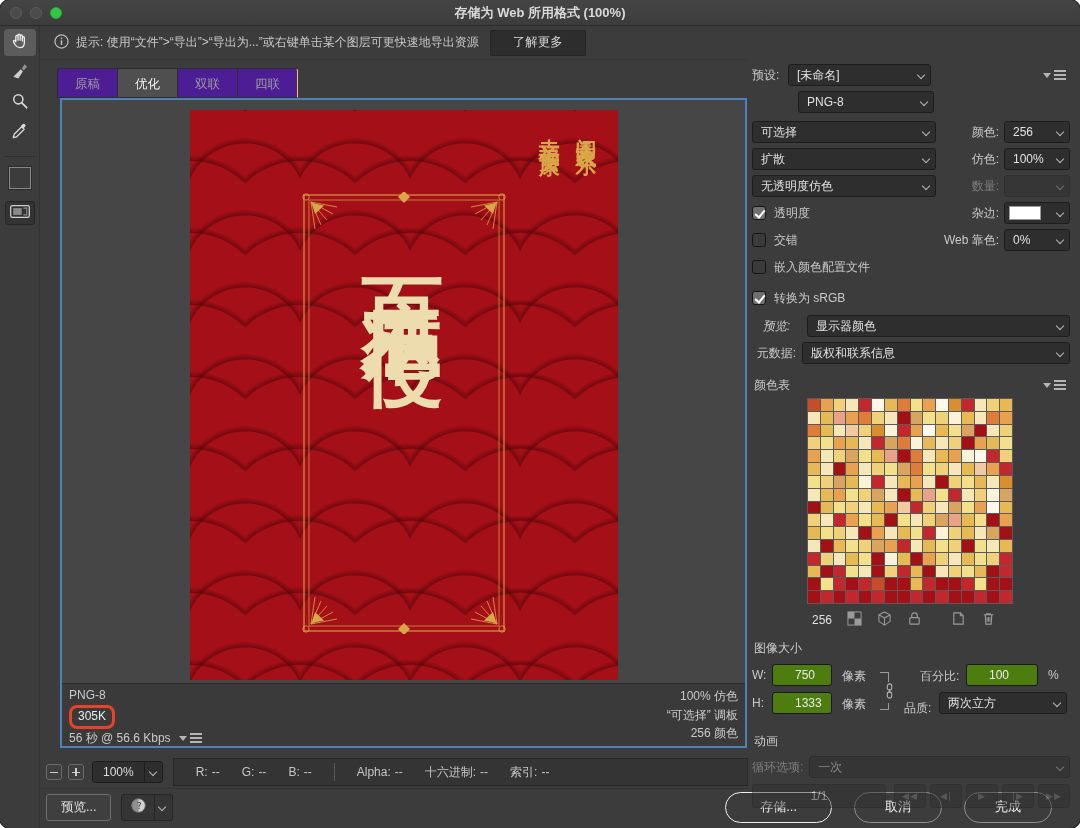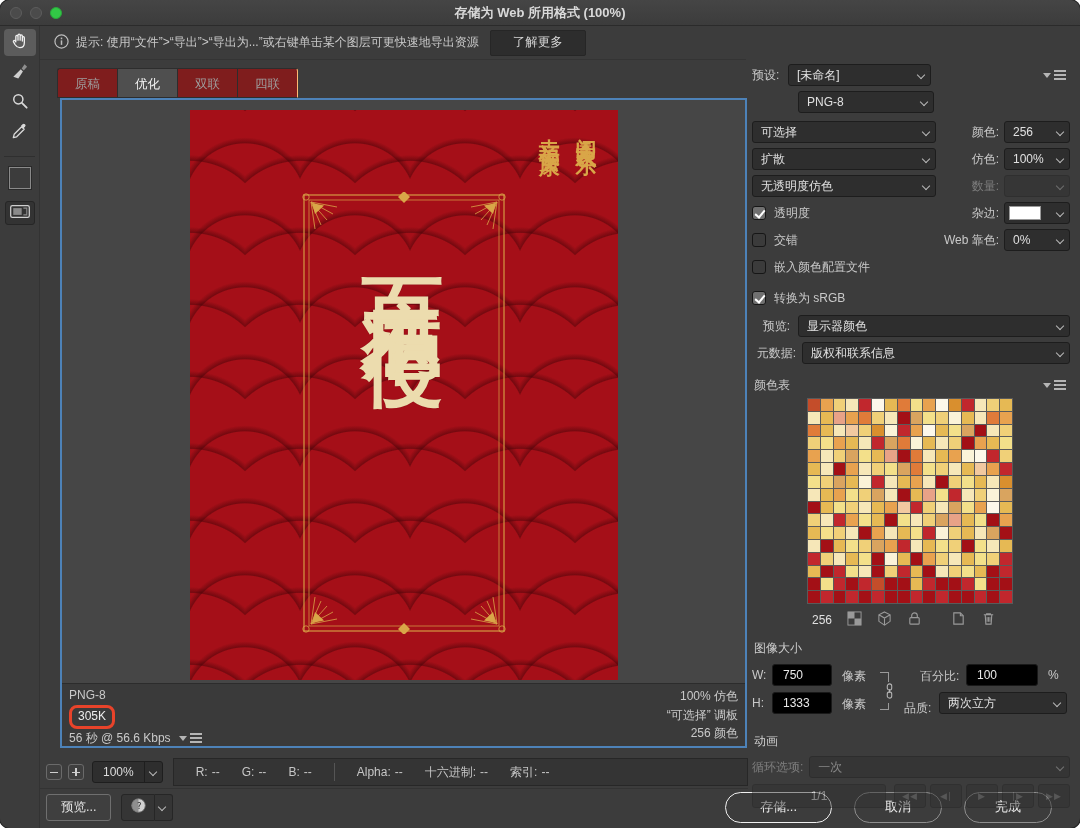--- a/index.html
+++ b/index.html
@@ -22,21 +22,21 @@
   
   .toolcol{ position:absolute; left:0; top:26px; width:40px; bottom:0; background:#3c3c3c; border-right:1px solid #333; }
   .tool{ width:32px; height:27px; margin:3px auto 0; display:flex; align-items:center; justify-content:center; border-radius:4px; }
   .tool.active{ background:#5c5c5c; }
   .toolsep{ height:1px; background:#2f2f2f; margin:10px 4px; }
   .swatch{ width:22px; height:22px; margin:0 auto; border:1px solid #8a8a8a; box-shadow:0 0 0 1px #2a2a2a; }
   .slicetoggle{ width:30px; height:24px; margin:12px auto 0; display:flex; align-items:center; justify-content:center; background:#333; border:1px solid #262626; border-radius:3px; }
 
   
   .tabs{ position:absolute; left:57px; top:68px; display:flex; }
-  .tab{ height:30px; line-height:30px; padding:0 17px; background:#7f1d1d; color:#9e9e9e; font-size:12.5px; border:1px solid #2d2d2d; border-right:none; }
+  .tab{ height:30px; line-height:30px; padding:0 17px; background:#4c1d95; color:#9e9e9e; font-size:12.5px; border:1px solid #2d2d2d; border-right:none; }
   .tab:first-child{ border-radius:3px 0 0 0; }
   .tab:last-child{ border-right:1px solid #fdba74; border-radius:0 3px 0 0; }
   .tab.active{ background:#4f4f4f; color:#f1f1f1; }
 
   
   .pane{ position:absolute; left:60px; top:98px; width:687px; height:650px; border:2px solid #4d82b8; background:#464646; }
   .canvas{ position:absolute; left:0; top:0; right:0; bottom:63px; overflow:hidden; }
   .poster{ position:absolute; left:128px; top:10px; width:428px; height:570px;
     background-color:var(--poster-red,#a50f18);
     background-image:
@@ -98,21 +98,21 @@
   .cb{ width:14px; height:14px; border:1px solid #161616; background:#3b3b3b; border-radius:3px; position:relative; margin-right:8px; flex:none; }
   .cb.checked{ background:#707070; }
   .cb.checked::after{ content:""; position:absolute; left:4.1px; top:1.2px; width:4px; height:8px; border-right:2px solid #fff; border-bottom:2px solid #fff; transform:rotate(40deg); }
   .sect{ font-size:12px; color:#cecece; margin:10px 0 6px 2px; }
   .ct-grid{ display:grid; grid-template-columns:repeat(16,1fr); gap:1px; background:#5a5a5a; border:1px solid #5a5a5a; width:206px; margin:2px 0 6px 55px; }
   .sw{ width:100%; aspect-ratio:1/1; }
   .ct-foot{ display:flex; align-items:center; gap:15px; margin-left:60px; height:20px; }
   .ct-count{ color:#e0e0e0; }
   .sizegrid{ position:relative; height:56px; margin-top:2px; }
   .abs{ position:absolute; }
-  .inp{ height:22px; background:#000000; border:1px solid #191919; border-radius:3px; color:#eaeaea; font-size:12px; padding:0 10px; display:flex; align-items:center; }
+  .inp{ height:22px; background:#4d7c0f; border:1px solid #191919; border-radius:3px; color:#eaeaea; font-size:12px; padding:0 22px; display:flex; align-items:center; }
   .linkbracket{ position:absolute; left:128px; top:9px; width:9px; height:38px; border-top:1px solid #9a9a9a; border-right:1px solid #9a9a9a; border-bottom:1px solid #9a9a9a; }
   .chainwrap{ position:absolute; left:133px; top:19px; background:#3c3c3c; padding:1px 0; }
   .matte-fill{ width:32px; height:14px; background:var(--matte,#fff); border:1px solid #999; margin-right:2px; }
   .framebar{ width:150px; height:24px; background:#303030; border:1px solid #232323; border-radius:3px; display:flex; align-items:center; justify-content:center; color:#e5e5e5; }
   .pbrow{ display:flex; align-items:center; gap:4px; margin-top:6px; }
   .pbtn{ width:32px; height:24px; background:#303030; border:1px solid #222; border-radius:3px; color:#787878; font-size:9px; display:flex; align-items:center; justify-content:center; letter-spacing:1px; font-family:"DejaVu Sans",sans-serif; }
   .disabledrow{ opacity:.45; }
 </style>
 </head>
 <body>
@@ -352,21 +352,21 @@
       <span class="cb"></span>
       <span class="lbl">嵌入颜色配置文件</span>
     </div>
 
     <div class="prow" style="margin-top:9px;">
       <span class="cb checked"></span>
       <span class="lbl">转换为 sRGB</span>
     </div>
 
     <div class="prow" style="margin-top:6px;">
-      <span class="lbl r" style="width:38px; margin-right:8px;">预览:</span>
+      <span class="lbl r" style="width:38px; margin-right:17px;font-style:italic;">预览:</span>
       <div class="combo grow">
           <span>显示器颜色</span>
           <span class="chevmark"></span>
         </div>
     </div>
 
     <div class="prow">
       <span class="lbl r" style="width:44px; margin-right:6px;">元数据:</span>
       <div class="combo grow">
           <span>版权和联系信息</span>

